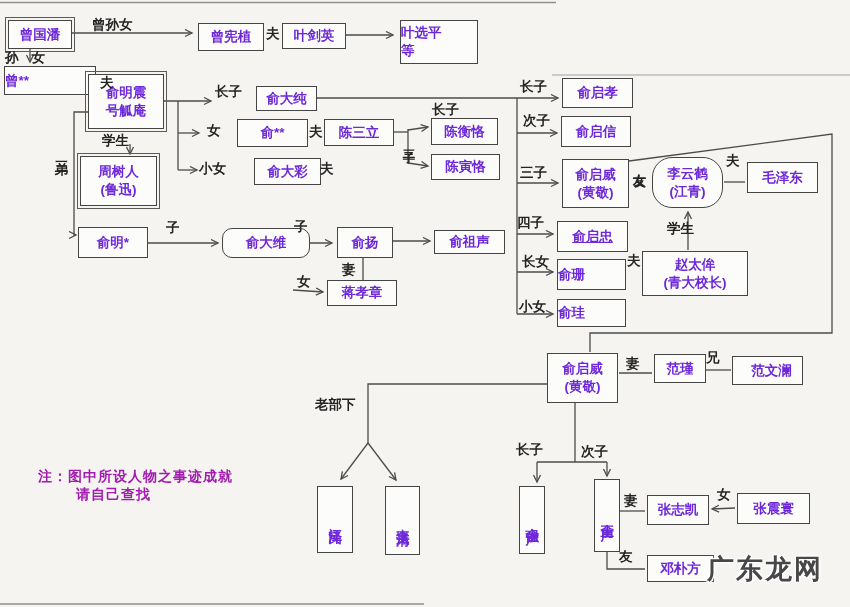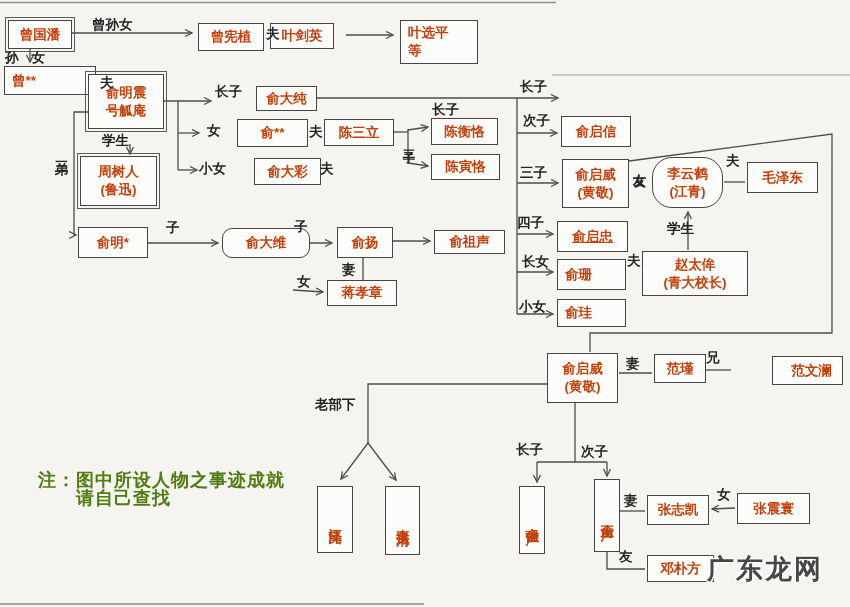--- a/index.html
+++ b/index.html
@@ -2,28 +2,28 @@
 <html><head>
 <meta charset="utf-8">
 <style>
   html,body{margin:0;padding:0;background:#ffffff;}
   .canvas{position:relative;width:850px;height:607px;background:#f5f4f1;overflow:hidden;
           font-family:"Liberation Sans",sans-serif;color:#1e1e1e;}
   svg.wires{position:absolute;left:0;top:0;width:850px;height:607px;z-index:0;}
   .node{position:absolute;z-index:2;background:#fcfcfa;border:1.5px solid #454545;
         display:flex;align-items:center;justify-content:center;text-align:center;
         font-size:13.5px;font-weight:bold;line-height:1.3;white-space:pre-line;
-        box-sizing:border-box;color:#c2410c;}
+        box-sizing:border-box;color:#6d28d9;}
   .node.dbl{outline:1.5px solid #5a5a5a;outline-offset:2px;}
   .node.vert{writing-mode:vertical-rl;text-orientation:upright;letter-spacing:2px;}
-  .node.alignl{justify-content:flex-start;text-align:left;padding-left:7px;}
+  .node.alignl{justify-content:flex-start;text-align:left;}
   .lbl{position:absolute;z-index:3;font-size:13.5px;font-weight:bold;white-space:nowrap;color:#242424;}
   .lbl.vert{writing-mode:vertical-rl;text-orientation:upright;letter-spacing:1px;}
   .lbl.wide{letter-spacing:13px;}
-  .note{position:absolute;z-index:3;font-size:18px;font-weight:bold;color:#4d7c0f;letter-spacing:1px;}
+  .note{position:absolute;z-index:3;font-size:14px;font-weight:bold;color:#a21caf;letter-spacing:1px;}
   .watermark{position:absolute;z-index:4;font-size:27px;font-weight:900;color:#474747;letter-spacing:2px;
              text-shadow:-1px -1px 0 #fff,1px -1px 0 #fff,-1px 1px 0 #fff,1px 1px 0 #fff,0 0 5px #fff;}
 </style>
 </head>
 <body>
 
 <div class="canvas">
 
   <svg class="wires" viewBox="0 0 850 607" xmlns="http://www.w3.org/2000/svg">
     <defs>
@@ -83,54 +83,55 @@
       <line x1="607" y1="462" x2="607" y2="476" marker-end="url(#ah)"></line>
 
       <line x1="620" y1="511" x2="645" y2="511"></line>
       <line x1="735" y1="508" x2="712" y2="509" marker-end="url(#ah)"></line>
       <polyline points="607,552 607,569 645,569"></polyline>
     </g>
   </svg>
 
   <div class="node dbl" style="left:8px;top:20px;width:64px;height:29px;">曾国潘</div>
   <div class="node" style="left:198px;top:23px;width:66px;height:28px;">曾宪植</div>
-  <div class="node" style="left:270px;top:23px;width:64px;height:26px;">叶剑英</div>
+  <div class="node" style="left:282px;top:23px;width:64px;height:26px;">叶剑英</div>
   <div class="node alignl" style="left:400px;top:20px;width:78px;height:44px;">叶选平
 等</div>
   <div class="node alignl" style="left:4px;top:66px;width:92px;height:29px;">曾**</div>
   <div class="node dbl" style="left:88px;top:74px;width:76px;height:55px;">俞明震
 号觚庵</div>
   <div class="node dbl" style="left:80px;top:156px;width:77px;height:50px;">周树人
 (鲁迅)</div>
   <div class="node" style="left:78px;top:227px;width:70px;height:31px;">俞明*</div>
   <div class="node" style="left:222px;top:228px;width:88px;height:30px;border-radius:10px;">俞大维</div>
   <div class="node" style="left:337px;top:227px;width:56px;height:31px;">俞扬</div>
   <div class="node" style="left:434px;top:230px;width:71px;height:24px;">俞祖声</div>
   <div class="node" style="left:327px;top:280px;width:70px;height:26px;">蒋孝章</div>
   <div class="node" style="left:256px;top:86px;width:61px;height:25px;">俞大纯</div>
   <div class="node" style="left:237px;top:119px;width:71px;height:28px;">俞**</div>
   <div class="node" style="left:324px;top:119px;width:70px;height:27px;">陈三立</div>
   <div class="node" style="left:254px;top:158px;width:67px;height:27px;">俞大彩</div>
   <div class="node" style="left:431px;top:118px;width:67px;height:27px;">陈衡恪</div>
   <div class="node" style="left:431px;top:154px;width:69px;height:26px;">陈寅恪</div>
+  <div class="node" style="left:562px;top:78px;width:71px;height:30px;">俞启孝</div>
   <div class="node" style="left:561px;top:116px;width:70px;height:31px;">俞启信</div>
   <div class="node" style="left:562px;top:159px;width:67px;height:49px;">俞启威
 (黄敬)</div>
   <div class="node" style="left:652px;top:157px;width:71px;height:51px;border-radius:20px;">李云鹤
 (江青)</div>
   <div class="node" style="left:747px;top:162px;width:71px;height:31px;">毛泽东</div>
   <div class="node" style="left:557px;top:221px;width:71px;height:31px;text-decoration:underline;">俞启忠</div>
   <div class="node alignl" style="left:557px;top:259px;width:69px;height:31px;">俞珊</div>
   <div class="node" style="left:642px;top:251px;width:106px;height:45px;">赵太侔
 (青大校长)</div>
   <div class="node alignl" style="left:557px;top:299px;width:69px;height:28px;">俞珪</div>
   <div class="node" style="left:547px;top:353px;width:71px;height:50px;">俞启威
 (黄敬)</div>
   <div class="node" style="left:654px;top:354px;width:52px;height:29px;">范瑾</div>
-  <div class="node" style="left:772px;top:356px;width:71px;height:29px;padding-left:8px;">范文澜</div>
+  <div class="node" style="left:732px;top:356px;width:71px;height:29px;padding-left:8px;">范文澜</div>
   <div class="node vert" style="left:317px;top:486px;width:36px;height:67px;">江泽民</div>
   <div class="node vert" style="left:385px;top:486px;width:35px;height:69px;">李岚清</div>
   <div class="node vert" style="left:519px;top:486px;width:26px;height:68px;">俞强声</div>
   <div class="node vert" style="left:594px;top:479px;width:26px;height:73px;">俞正声</div>
   <div class="node" style="left:647px;top:495px;width:62px;height:30px;">张志凯</div>
   <div class="node" style="left:737px;top:493px;width:73px;height:31px;">张震寰</div>
   <div class="node" style="left:647px;top:555px;width:67px;height:27px;">邓朴方</div>
 
   <div class="lbl" style="left:92px;top:16px;">曾孙女</div>
   <div class="lbl wide" style="left:5px;top:49px;">孙女</div>

